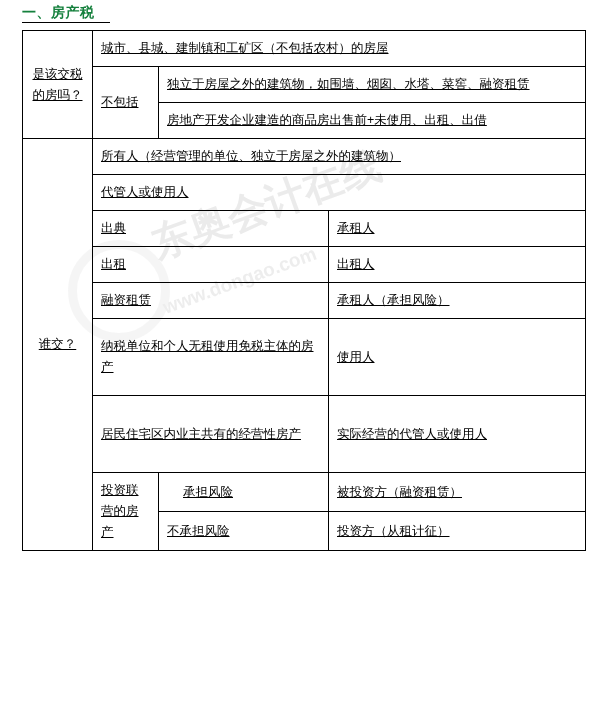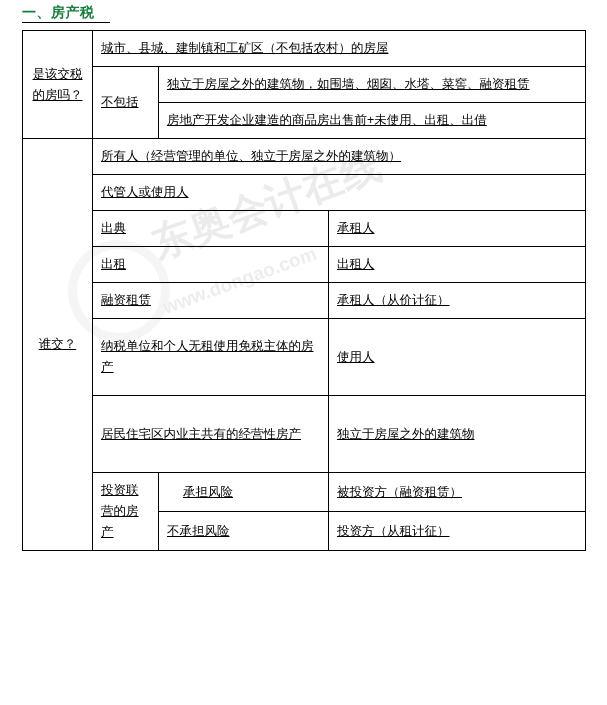--- a/index.html
+++ b/index.html
@@ -149,29 +149,29 @@
       <tr>
         <td colspan="2">出典</td>
         <td>承租人</td>
       </tr>
       <tr>
         <td colspan="2">出租</td>
         <td>出租人</td>
       </tr>
       <tr>
         <td colspan="2">融资租赁</td>
-        <td>承租人（从价计征）</td>
+        <td>承租人（承担风险）</td>
       </tr>
       <tr>
         <td colspan="2" style="height:62px;">纳税单位和个人无租使用免税主体的房产</td>
         <td>使用人</td>
       </tr>
       <tr>
         <td colspan="2" style="height:62px;">居民住宅区内业主共有的经营性房产</td>
-        <td>独立于房屋之外的建筑物</td>
+        <td>实际经营的代管人或使用人</td>
       </tr>
       <tr>
         <td class="c2" rowspan="2" style="width:170px;">投资联营的房产</td>
         <td style="width:88px;padding-left:24px;">承担风险</td>
         <td>被投资方（融资租赁）</td>
       </tr>
       <tr>
         <td>不承担风险</td>
         <td>投资方（从租计征）</td>
       </tr>

